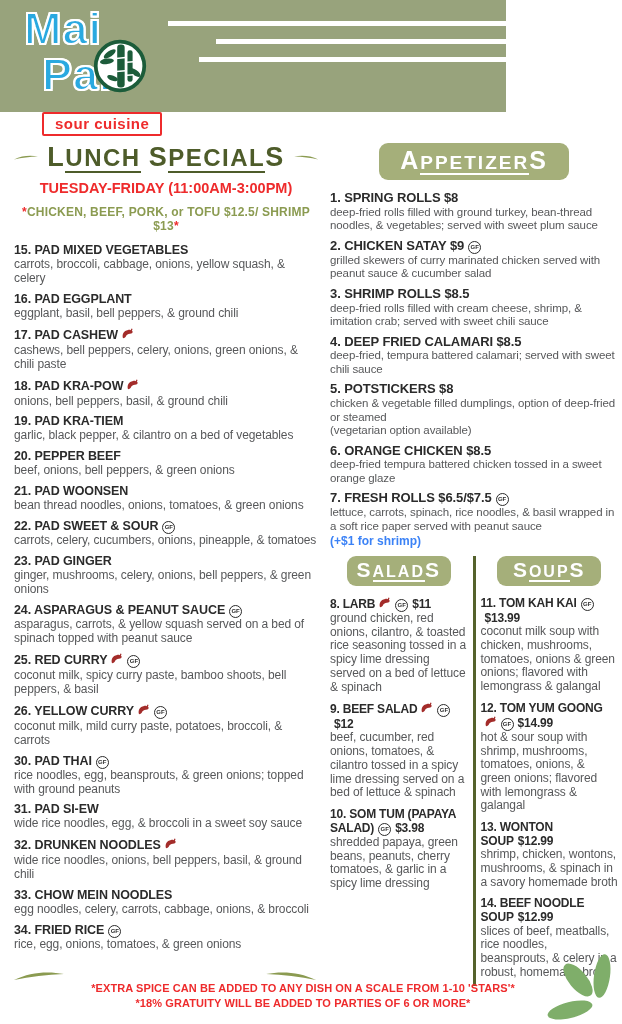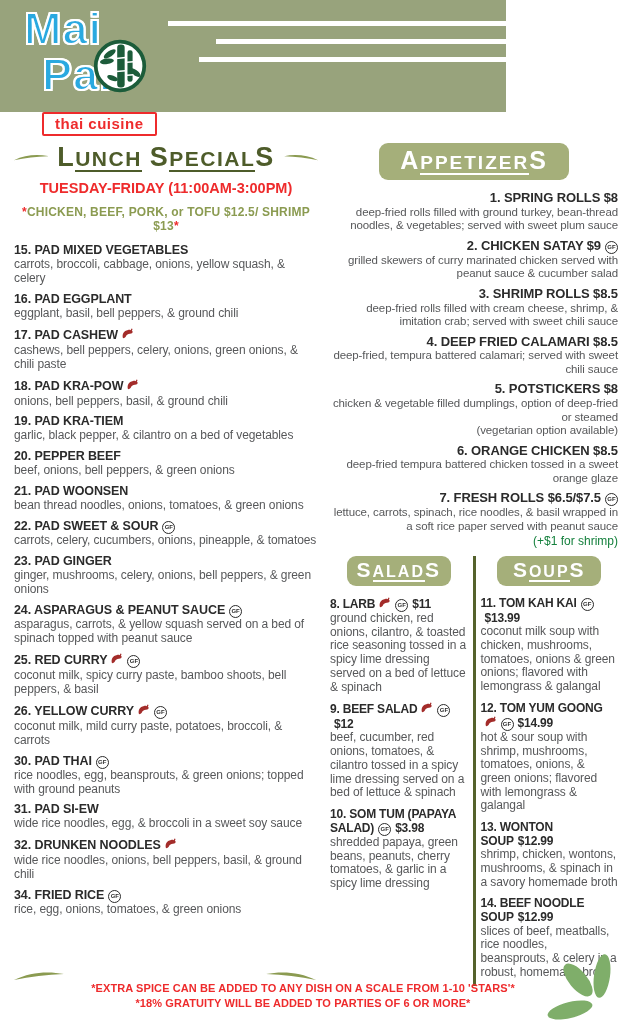--- a/index.html
+++ b/index.html
@@ -23,53 +23,53 @@
                padding:1px 11px 2px;border-radius:2px;}
 
   
   .col-left{position:absolute;left:14px;top:142px;width:304px;}
   .col-right{position:absolute;left:330px;top:143px;width:288px;}
 
   
   .sec-title-row{display:flex;align-items:center;justify-content:center;gap:9px;}
   .sec-title{color:#4e5c2a;font-weight:bold;white-space:nowrap;letter-spacing:1.5px;}
   .sec-title .cap{font-size:27px;}
-  .sec-title .ul{font-size:21px;border-bottom:2px solid #4e5c2a;}
+  .sec-title .ul{font-size:24px;border-bottom:2px solid #4e5c2a;}
   .sec-title .gap{margin-left:8px;}
   .swoosh{width:40px;height:11px;}
   .swoosh.flip{transform:scaleX(-1);}
   .schedule{color:#ee2b2c;font-weight:bold;font-size:14.5px;text-align:center;margin-top:7px;}
   .protein-note{color:#8b9b51;font-weight:bold;font-size:12px;text-align:center;margin-top:9px;
                 margin-bottom:10px;letter-spacing:0.2px;}
   .protein-note .star{color:#ee2b2c;}
 
   
   .item{margin-bottom:6px;}
   .item-title{color:#2b2b2b;font-weight:bold;font-size:12.5px;line-height:1.2;letter-spacing:-0.1px;}
   .item-desc{color:#57585a;font-size:12px;line-height:1.16;letter-spacing:-0.1px;white-space:pre-line;}
-  .item-note{color:#15803d;font-weight:normal;font-size:12px;line-height:1.2;}
+  .item-note{color:#3b82f6;font-weight:bold;font-size:12px;line-height:1.2;}
   .chili{display:inline-block;margin-left:3px;vertical-align:-1px;}
   .chili svg{width:13px;height:13px;}
   .gf-badge{display:inline-flex;width:11px;height:11px;border:1.4px solid #2b2b2b;border-radius:50%;
             align-items:center;justify-content:center;margin-left:4px;vertical-align:1px;}
   .gf-badge span{font-size:6px;font-weight:bold;color:#2b2b2b;letter-spacing:0;}
   .price{margin-left:4px;}
   .footnotes{margin-top:9px;}
   .footnote{color:#2b2b2b;font-weight:bold;font-size:11.5px;line-height:1.35;letter-spacing:-0.1px;}
 
   
   .pill{background:#a5af7a;color:#ffffff;text-align:center;border-radius:9px;font-weight:bold;
         letter-spacing:2px;padding:3px 0 5px;}
   .pill-lg{width:190px;margin:0 auto 10px;}
   .pill-sm{width:104px;margin:0 auto 10px;padding:2px 0 4px;}
   .p-cap{font-size:25px;}
   .pill-sm .p-cap{font-size:21px;}
   .p-ul{font-size:19px;border-bottom:2px solid #ffffff;}
   .pill-sm .p-ul{font-size:16px;}
-  .app-items .item{text-align:right;margin-bottom:5px;}
+  .app-items .item{text-align:left;margin-bottom:5px;}
   .app-items .item-title{font-size:13px;}
   .app-items .item-desc{font-size:11.5px;line-height:1.18;}
 
   .duo{display:flex;margin-top:8px;}
   .divider{width:3px;background:#55622c;margin:0 5px;}
   .sub-col{flex:1;}
   .sub-col .item{margin-bottom:7px;}
   .sub-col .item-title{font-size:12px;line-height:1.18;letter-spacing:-0.2px;}
   .sub-col .item-desc{font-size:12px;line-height:1.14;}
 
@@ -104,21 +104,21 @@
         </g>
         <g stroke="#ffffff" stroke-width="1.6">
           <line x1="26" y1="22" x2="36" y2="21"></line>
           <line x1="26" y1="36" x2="36" y2="35"></line>
           <line x1="37.5" y1="26" x2="44.5" y2="25.5"></line>
           <line x1="37.5" y1="40" x2="44.5" y2="39.5"></line>
         </g>
       </svg>
     </div>
   </div>
-  <div class="tagline-box">thai cuisine</div>
+  <div class="tagline-box">sour cuisine</div>
 
   <div class="col-left">
     <div class="sec-title-row">
       <svg class="swoosh" viewBox="0 0 50 12">
           <path d="M0 10 C16 2 34 1 50 4 C33 4.5 16 6.5 0 10 Z" fill="#8b9b51"></path>
         </svg>
       <div class="sec-title"><span class="cap">L</span><span class="ul">UNCH</span><span class="cap gap">S</span><span class="ul">PECIAL</span><span class="cap">S</span></div>
       <svg class="swoosh flip" viewBox="0 0 50 12">
           <path d="M0 10 C16 2 34 1 50 4 C33 4.5 16 6.5 0 10 Z" fill="#8b9b51"></path>
         </svg>
@@ -202,20 +202,24 @@
           <div class="item-title"><span>31. PAD SI-EW</span></div>
           <div class="item-desc">wide rice noodles, egg, &amp; broccoli in a sweet soy sauce</div>
         </div>
         <div class="item">
           <div class="item-title"><span>32. DRUNKEN NOODLES</span><span class="chili"><svg viewBox="0 0 14 14">
                 <path d="M2.2 12.2 C0.8 8.2 2.8 3.8 7.6 3.1 C8.6 3 9.6 3 10.4 3.4 L11.3 1.6 12.5 2.2 11.7 3.9 C12.6 4.6 12.8 5.8 12.1 6.4 C10.9 7.4 8.5 6.6 6.6 8.3 C4.8 9.9 5.4 11.6 2.2 12.2 Z" fill="#a32c2a"></path>
               </svg></span></div>
           <div class="item-desc">wide rice noodles, onions, bell peppers, basil, &amp; ground chili</div>
         </div>
         <div class="item">
+          <div class="item-title"><span>33. CHOW MEIN NOODLES</span></div>
+          <div class="item-desc">egg noodles, celery, carrots, cabbage, onions, &amp; broccoli</div>
+        </div>
+        <div class="item">
           <div class="item-title"><span>34. FRIED RICE</span><span class="gf-badge">
               <span>GF</span>
             </span></div>
           <div class="item-desc">rice, egg, onions, tomatoes, &amp; green onions</div>
         </div>
       </div>
 
     <div class="footnotes">
 
     <div class="footnote"></div>

